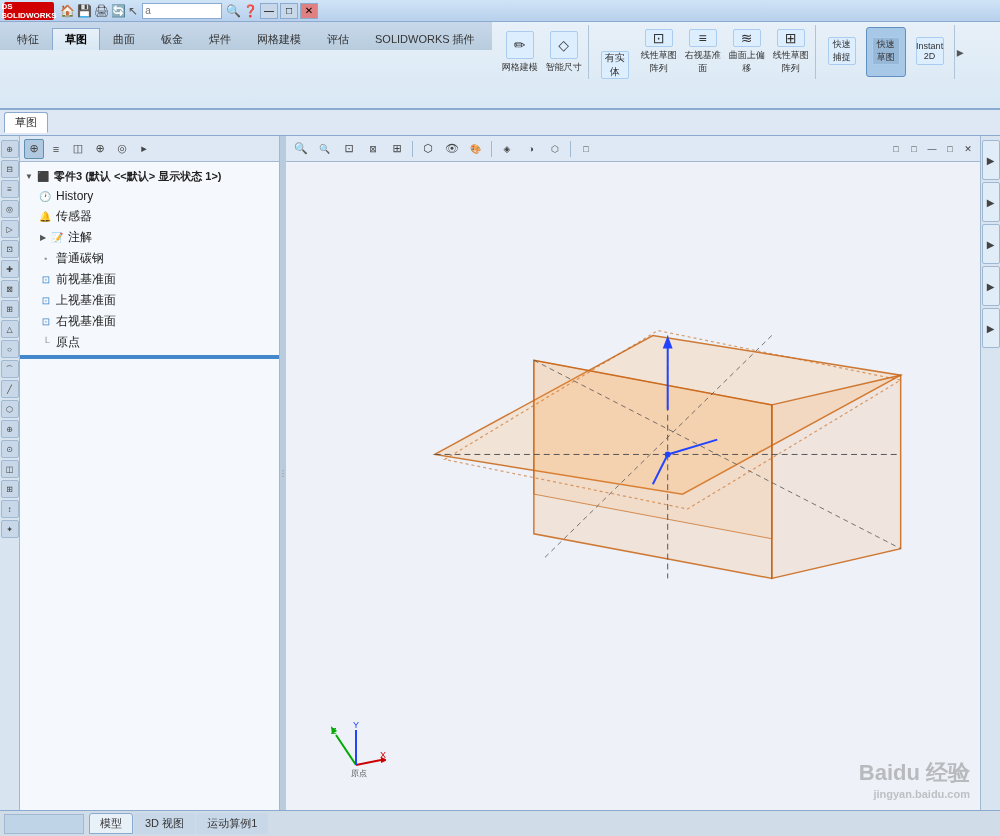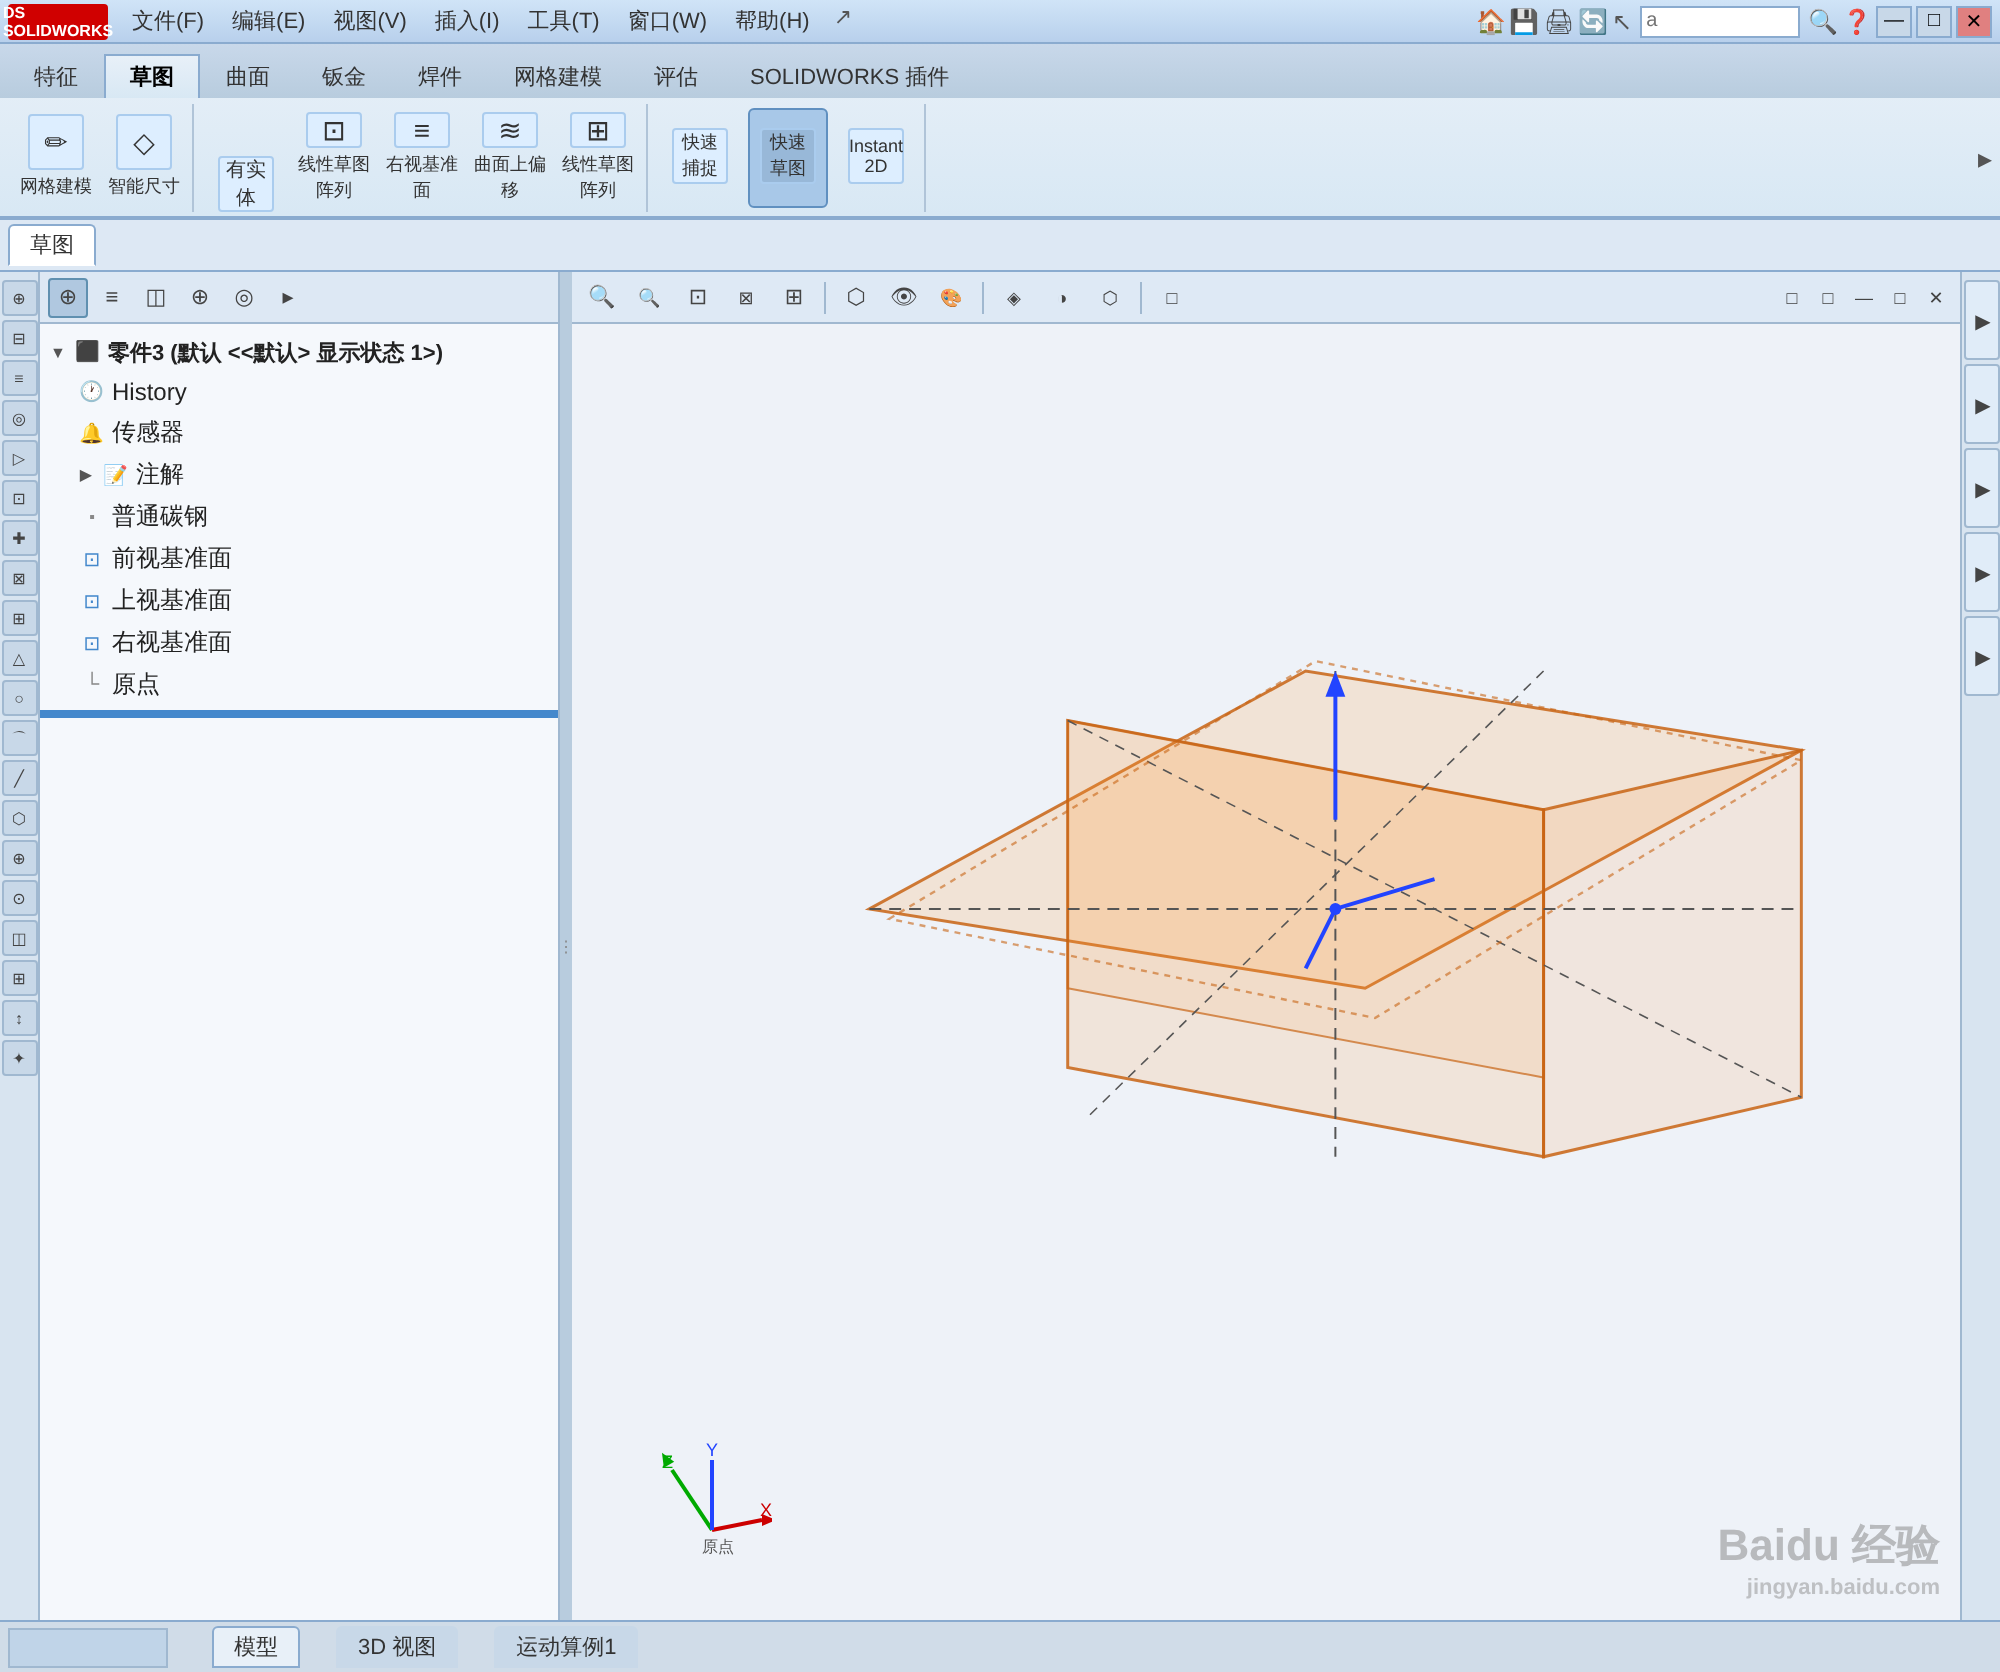--- a/index.html
+++ b/index.html
@@ -62,21 +62,21 @@
       padding: 0 2px;
       font-size: 10px;
     }
 
     
     #ribbon {
       height: 88px;
       background: linear-gradient(to bottom, #e8f0f8, #d8e8f4);
       border-bottom: 2px solid #8aabcf;
       display: flex;
-      flex-direction: column;
+      flex-direction: row;
     }
     #ribbon-tabs {
       height: 28px;
       display: flex;
       align-items: flex-end;
       padding: 0 4px;
       background: linear-gradient(to bottom, #c8d8ea, #b8ccde);
     }
     .ribbon-tab {
       padding: 3px 12px;
@@ -321,21 +321,21 @@
     }
 
     
     #statusbar {
       height: 26px;
       background: #d0dce8;
       border-top: 1px solid #8aabcf;
       display: flex;
       align-items: center;
       padding: 0 4px;
-      gap: 18px;
+      gap: 1px;
     }
     .status-tab {
       padding: 2px 10px;
       font-size: 11px;
       color: #333;
       cursor: pointer;
       border: 1px solid transparent;
       border-radius: 3px 3px 0 0;
       background: #c8d8e8;
     }
@@ -395,30 +395,20 @@
       font-size: 8px;
       color: #888;
     }
   </style>
 </head>
 <body>
 
 <div id="titlebar">
   <div class="logo">
     <span style="color:white;font-size:8px;font-weight:bold;">DS SOLIDWORKS</span>
-  </div>
-  <div class="menu-items">
-    <span class="menu-item">文件(F)</span>
-    <span class="menu-item">编辑(E)</span>
-    <span class="menu-item">视图(V)</span>
-    <span class="menu-item">插入(I)</span>
-    <span class="menu-item">工具(T)</span>
-    <span class="menu-item">窗口(W)</span>
-    <span class="menu-item">帮助(H)</span>
-    <span style="font-size:11px;color:#555;margin-left:4px;">↗</span>
   </div>
 
   <div style="display:flex;align-items:center;gap:2px;margin-right:4px;">
     <span style="font-size:12px;color:#444;cursor:pointer;">🏠</span>
     <span style="font-size:12px;color:#444;cursor:pointer;">💾</span>
     <span style="font-size:12px;color:#444;cursor:pointer;">🖨</span>
     <span style="font-size:12px;color:#444;cursor:pointer;">🔄</span>
     <span style="font-size:12px;color:#555;">↖</span>
   </div>
   <input class="search-box" type="text" placeholder="a" style="">

